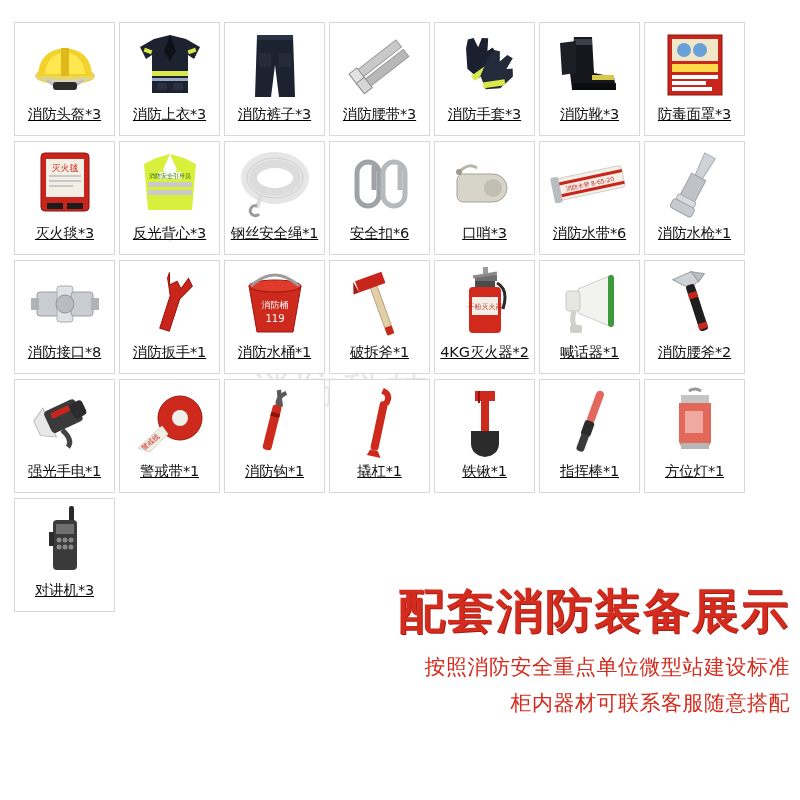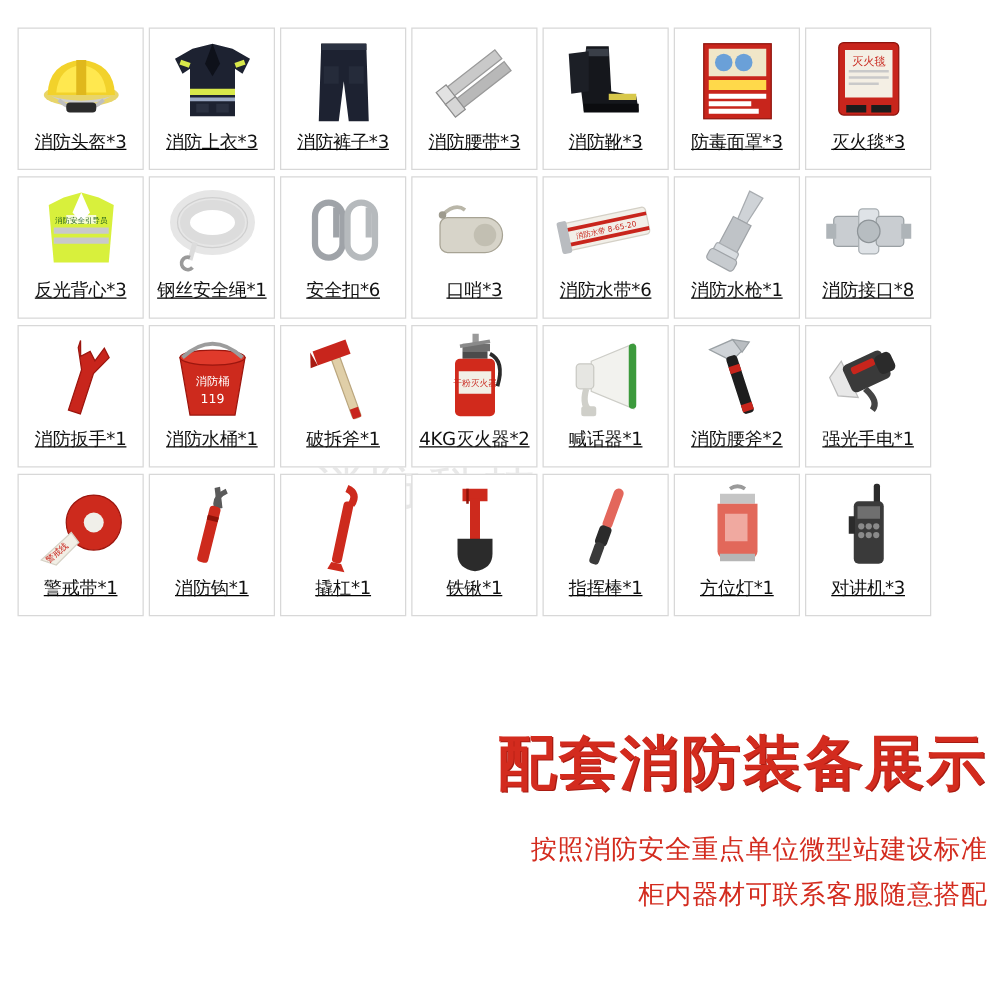--- a/index.html
+++ b/index.html
@@ -74,21 +74,21 @@
     font-weight: bold;
     color: #d32b1e;
     letter-spacing: 2px;
     line-height: 1.1;
     font-family: "DejaVu Sans", "Liberation Sans", sans-serif;
     text-shadow: 1px 1px 0 #a81b12;
   }
   .banner-sub {
     font-size: 21px;
     color: #d32b1e;
-    margin-top: 26px;
+    margin-top: 14px;
     line-height: 1.55;
     font-family: "DejaVu Sans", "Liberation Sans", sans-serif;
     letter-spacing: 0.5px;
   }
   .watermark {
     position: absolute;
     left: 250px;
     top: 362px;
     font-size: 40px;
     color: rgba(180,180,180,0.30);
@@ -157,20 +157,35 @@
             <rect x="12" y="28" width="56" height="9" fill="#c9c9c9" stroke="#9a9a9a"></rect>
             <rect x="12" y="40" width="56" height="9" fill="#b8b8b8" stroke="#9a9a9a"></rect>
             <rect x="10" y="26" width="10" height="13" fill="#e2e2e2" stroke="#8d8d8d"></rect>
             <rect x="10" y="38" width="10" height="13" fill="#d6d6d6" stroke="#8d8d8d"></rect>
           </g>
         </svg>
       </div>
       <div class="caption">消防腰带*3</div>
     </div>
 
+    <div class="cell">
+      <div class="thumb">
+        <svg width="80" height="74" viewBox="0 0 80 74">
+          <g transform="rotate(-15 40 37)">
+            <path d="M26 16 L30 8 L36 8 L38 18 L44 10 L50 12 L46 24 L52 22 L54 30 L44 44 L30 48 L22 36 Z" fill="#1b2030"></path>
+            <rect x="24" y="40" width="22" height="6" fill="#d8e84a" transform="rotate(-20 35 43)"></rect>
+          </g>
+          <g transform="rotate(12 46 46)">
+            <path d="M40 30 L44 22 L50 22 L52 32 L58 24 L64 26 L60 38 L66 36 L68 44 L58 58 L44 62 L36 50 Z" fill="#232a3a"></path>
+            <rect x="40" y="52" width="22" height="6" fill="#d8e84a" transform="rotate(-20 51 55)"></rect>
+          </g>
+        </svg>
+      </div>
+      <div class="caption">消防手套*3</div>
+    </div>
 
     <div class="cell">
       <div class="thumb">
         <svg width="84" height="72" viewBox="0 0 84 72">
           <path d="M26 8 L44 8 L46 44 L66 48 L68 60 L24 60 L22 44 Z" fill="#15171c"></path>
           <rect x="26" y="10" width="18" height="6" fill="#3a3f48"></rect>
           <rect x="24" y="54" width="44" height="7" fill="#0b0c0f"></rect>
           <rect x="44" y="46" width="22" height="5" fill="#d8c84a"></rect>
           <path d="M12 14 L28 12 L28 44 L14 46 Z" fill="#1c1f26"></path>
         </svg>

